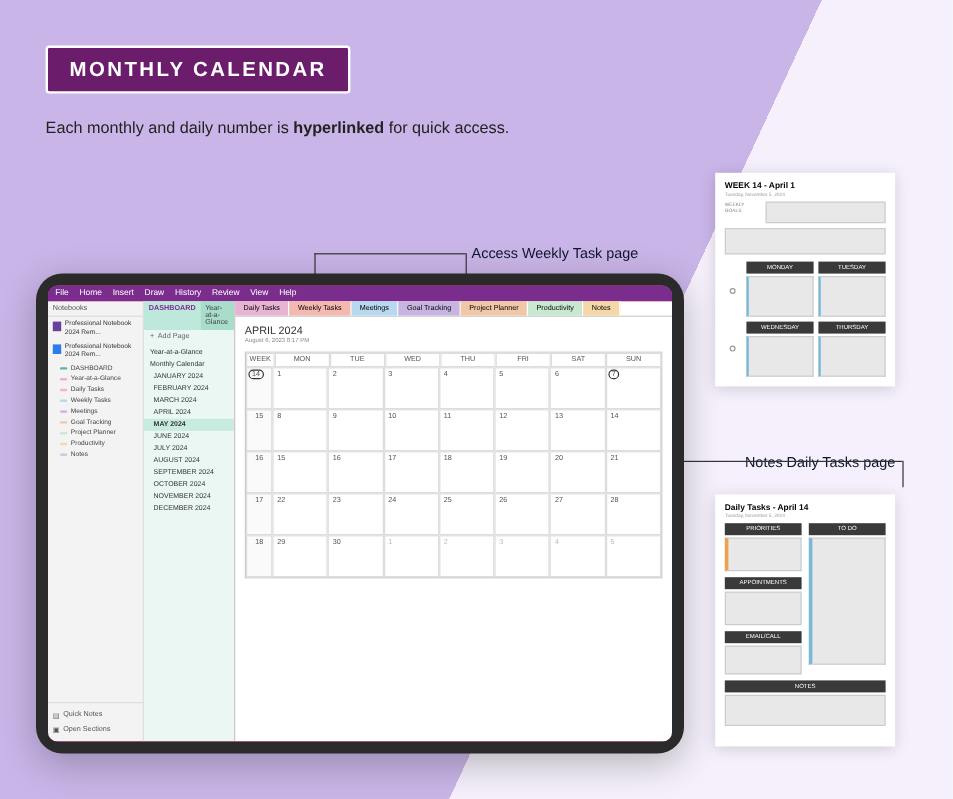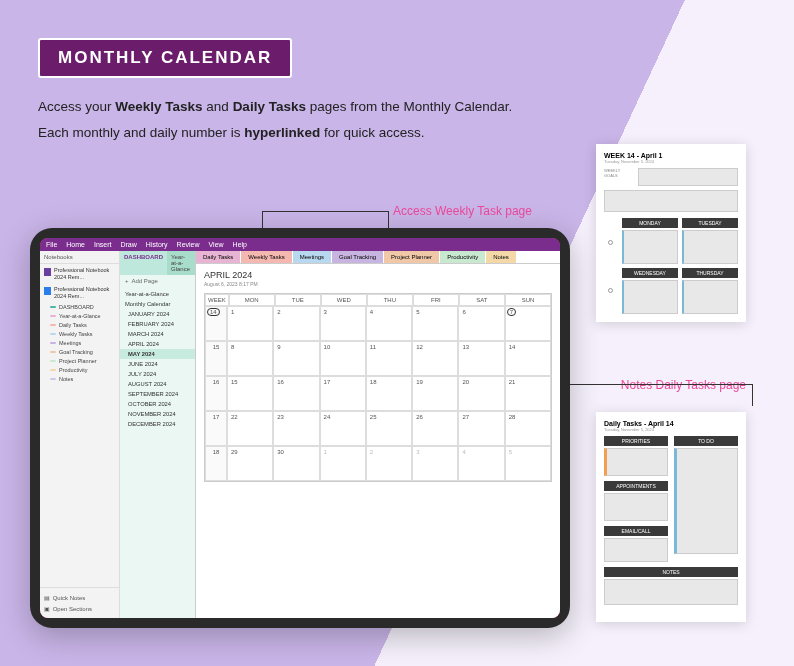--- a/index.html
+++ b/index.html
@@ -1,20 +1,20 @@
 <!DOCTYPE html>
 <html><head>
 <meta charset="utf-8">
 <style>
 *{margin:0;padding:0;box-sizing:border-box;font-family:-apple-system,Segoe UI,Arial,sans-serif}
 body{width:794px;height:666px;background:linear-gradient(115deg,#c9b5e8 0%,#c9b5e8 62%,#f5f0fb 62%,#f5f0fb 100%);position:relative;overflow:hidden}
 .badge{position:absolute;left:38px;top:38px;background:#6b1d6b;color:#fff;padding:8px 18px;font-weight:700;letter-spacing:2px;font-size:17px;border:2px solid #fff;border-radius:3px}
 .desc{position:absolute;left:38px;top:94px;font-size:13.5px;color:#222;line-height:1.9}
 .desc b{font-weight:700}
-.callout{position:absolute;font-size:12px;color:#ec4899}
+.callout{position:absolute;font-size:12px;color:#0f172a}
 .ipad{position:absolute;left:30px;top:228px;width:540px;height:400px;background:#2a2a2a;border-radius:22px;padding:10px;box-shadow:0 8px 30px rgba(0,0,0,.25)}
 .screen{width:100%;height:100%;background:#ec4899;border-radius:8px;overflow:hidden;display:flex;flex-direction:column;font-size:7px}
 .menubar{background:#7b2d8e;color:#fff;display:flex;padding:3px 6px;gap:9px;font-size:7px}
 .menubar span{cursor:pointer}
 .main{flex:1;display:flex;overflow:hidden}
 .nbcol{width:80px;background:#f3f3f3;border-right:1px solid #ddd;display:flex;flex-direction:column;font-size:6px}
 .nbhead{padding:3px 4px;color:#555;border-bottom:1px solid #ddd}
 .nbitem{padding:3px 4px;display:flex;gap:3px;align-items:flex-start}
 .nbicon{width:7px;height:8px;background:#6b3fa0;flex-shrink:0;margin-top:1px}
 .nbicon.b{background:#2b7de9}
@@ -59,21 +59,20 @@
 .line{position:absolute;background:#333;height:1px}
 .dot{position:absolute;width:5px;height:5px;background:#333;border-radius:50%}
 .vline{position:absolute;width:1px;background:#333}
 </style>
 </head>
 <body>
 
 <div class="badge">MONTHLY CALENDAR</div>
 
 <div class="desc">
-  <div><span>Access your </span><b>Weekly Tasks</b><span> and </span><b>Daily Tasks</b><span> pages from the Monthly Calendar.</span></div>
   <div><span>Each monthly and daily number is </span><b>hyperlinked</b><span> for quick access.</span></div>
 </div>
 
 <div class="callout" style="left:393px;top:204px">Access Weekly Task page</div>
 <div class="callout" style="right:48px;top:378px">Notes Daily Tasks page</div>
 
 <div class="vline" style="left:388px;top:211px;height:21px"></div>
 <div class="dot" style="left:386px;top:230px"></div>
 <div class="line" style="left:262px;top:211px;width:126px"></div>
 <div class="vline" style="left:262px;top:211px;height:165px"></div>

